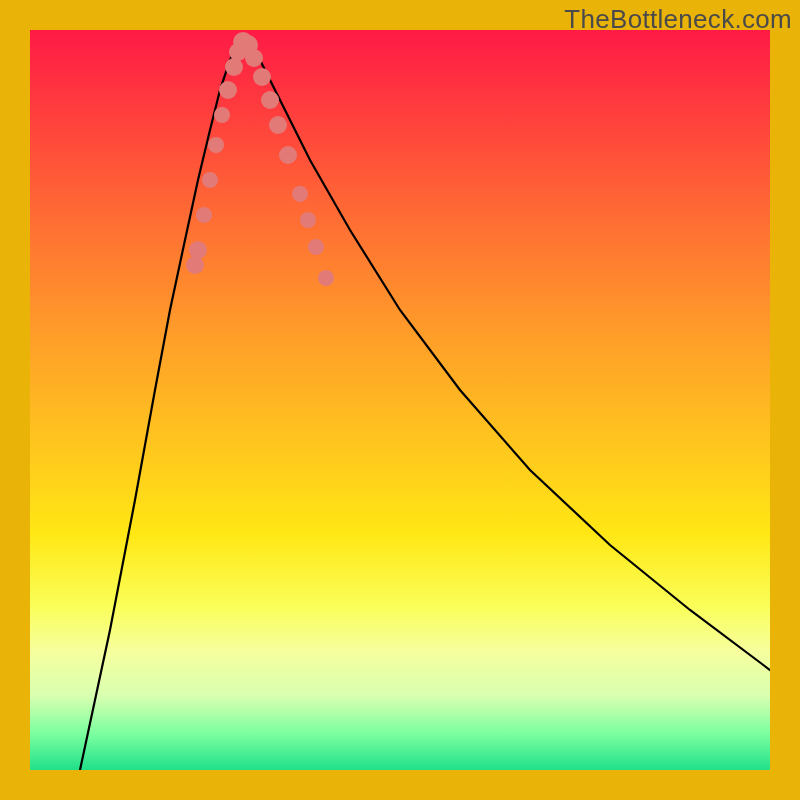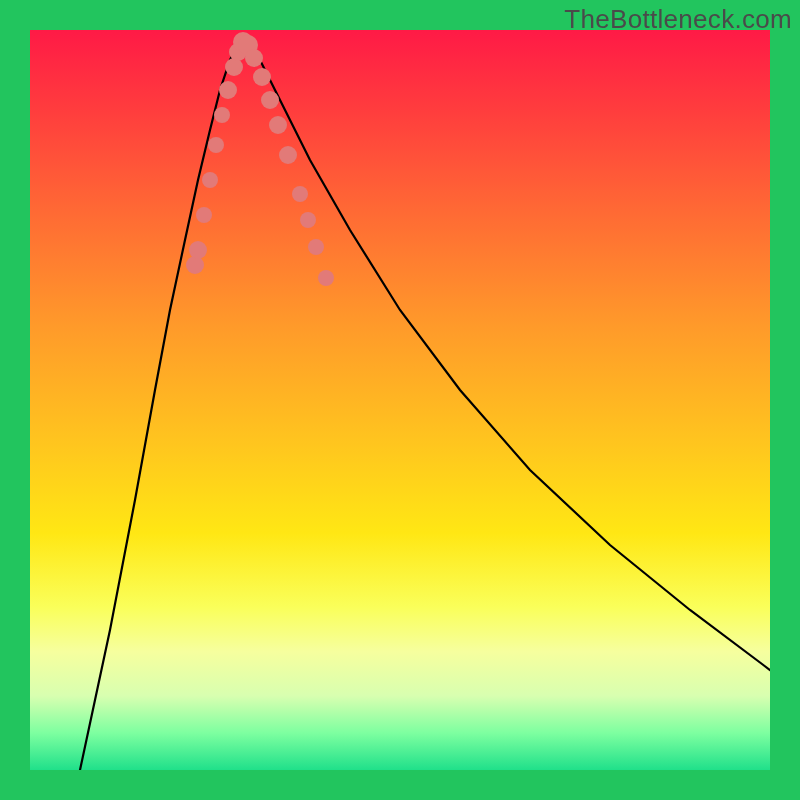--- a/index.html
+++ b/index.html
@@ -10,21 +10,21 @@
     overflow: hidden;
     background: #000;
     font-family: Arial, Helvetica, sans-serif;
   }
   .frame {
     position: absolute;
     left: 0;
     top: 0;
     width: 800px;
     height: 800px;
-    background: #22c55e;
+    background: #eab308;
   }
   .plot {
     position: absolute;
     left: 30px;
     top: 30px;
     width: 740px;
     height: 740px;
     
     background: linear-gradient(
       to bottom,

